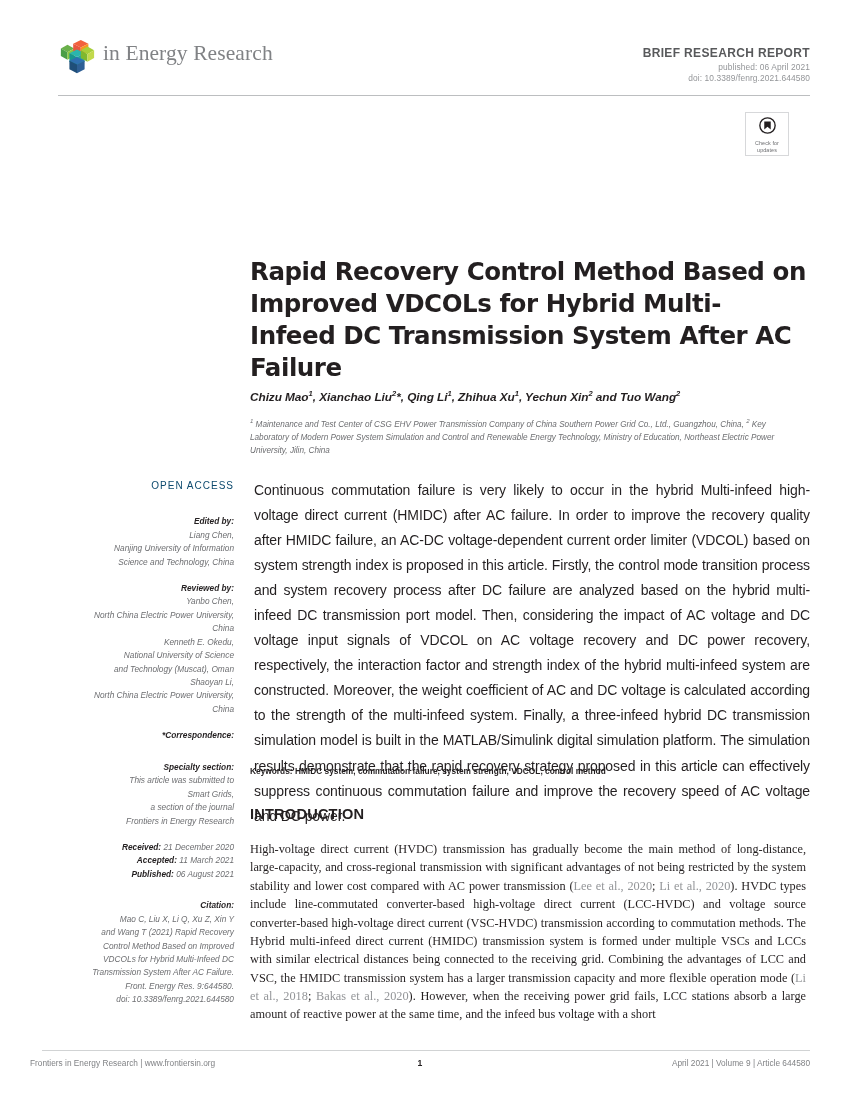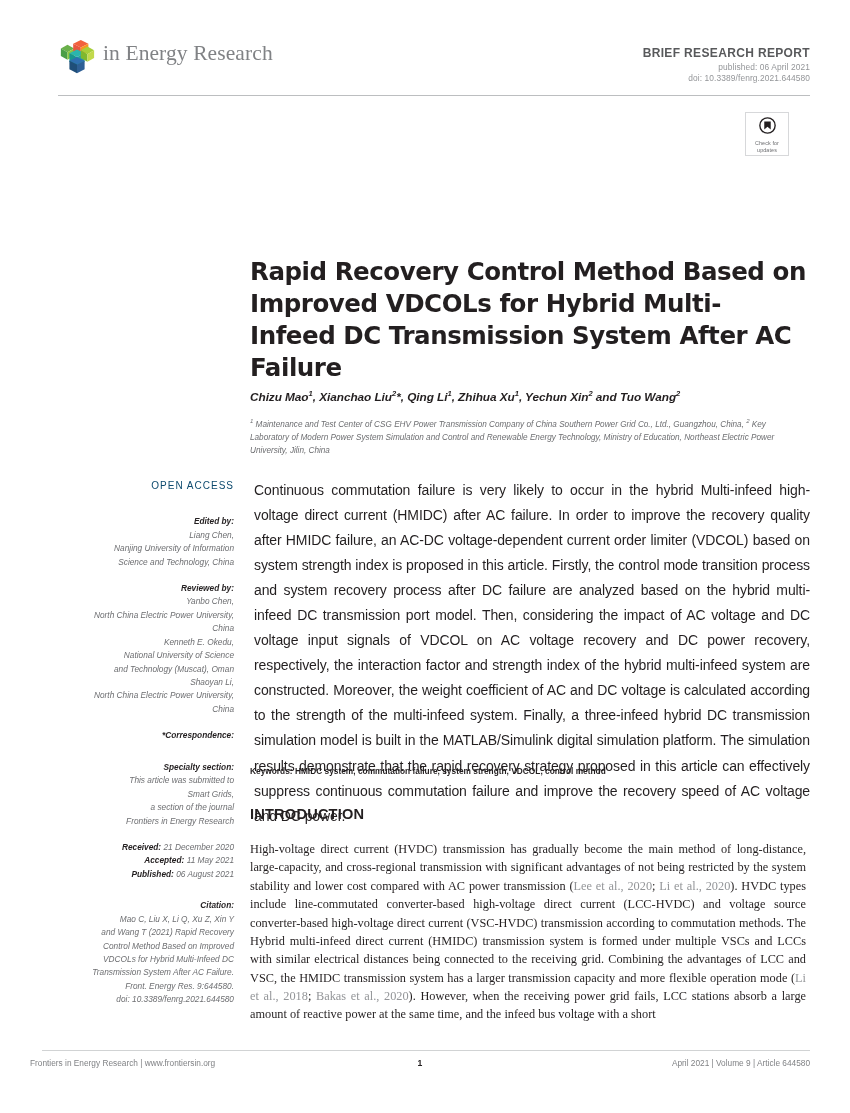--- a/index.html
+++ b/index.html
@@ -370,21 +370,21 @@
         </div>
     </div>
 
     <div class="sb-block sb-dates">
       <div class="sb-line">
         <b>Received:</b>
         <span>21 December 2020</span>
       </div>
       <div class="sb-line">
         <b>Accepted:</b>
-        <span>11 May 2021</span>
+        <span>11 March 2021</span>
       </div>
       <div class="sb-line">
         <b>Published:</b>
         <span>06 August 2021</span>
       </div>
     </div>
 
     <div class="sb-block" style="margin-top:18px;">
       <div class="sb-head">Citation:</div>
       <div class="sb-lines">

